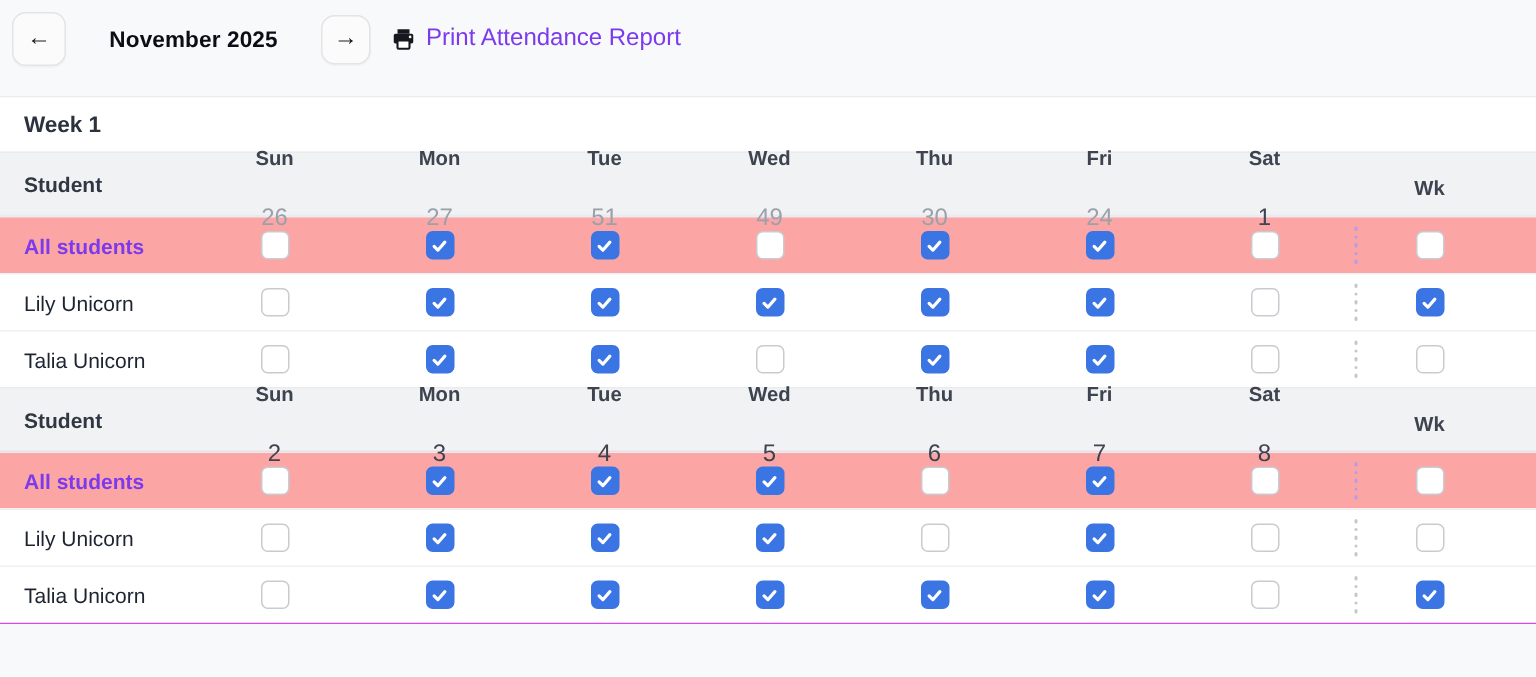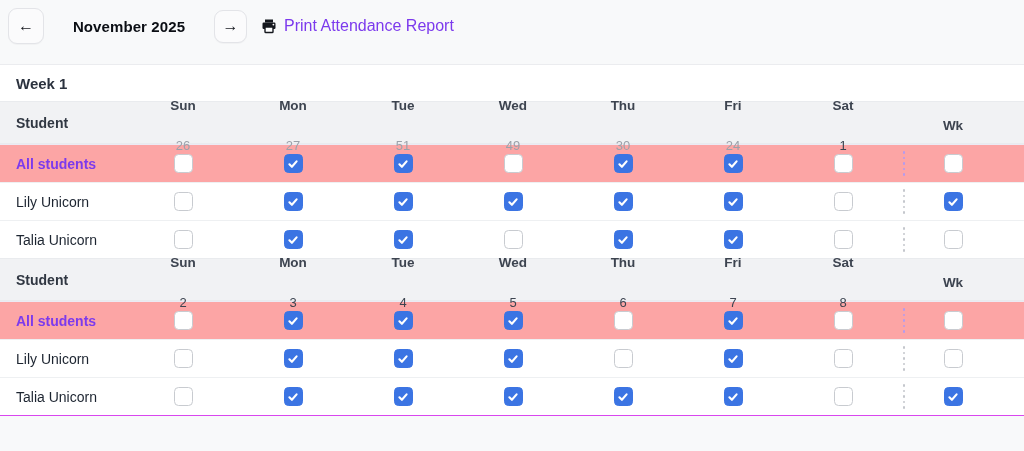--- a/index.html
+++ b/index.html
@@ -79,21 +79,21 @@
   }
   .header-row .cell-name {
     display: flex; align-items: center;
     font-weight: 600; color: #303742; font-size: 14px;
   }
   .header-row .cell-day, .header-row .cell-wk {
     flex-direction: column; align-items: center; justify-content: flex-start;
     padding-top: 5px;
   }
   .day-name { font-size: 13.5px; font-weight: 600; color: #3d4450; line-height: 17px; }
-  .day-date { font-size: 13px; color: #3d4450; line-height: 15px; margin-top: 24px; }
+  .day-date { font-size: 16px; color: #3d4450; line-height: 15px; margin-top: 24px; }
   .day-date.muted { color: #9ba1aa; }
 
   .data-row { height: 38px; border-top: 1px solid #eef0f2; background: #ffffff; }
   .data-row:first-of-type { border-top: none; }
   .data-row.all {
     background: #fca5a5;
     border-top: 1px solid #eceaf4;
   }
   .data-row.all .cell-name { color: #7c3aed; font-weight: 700; }
 

